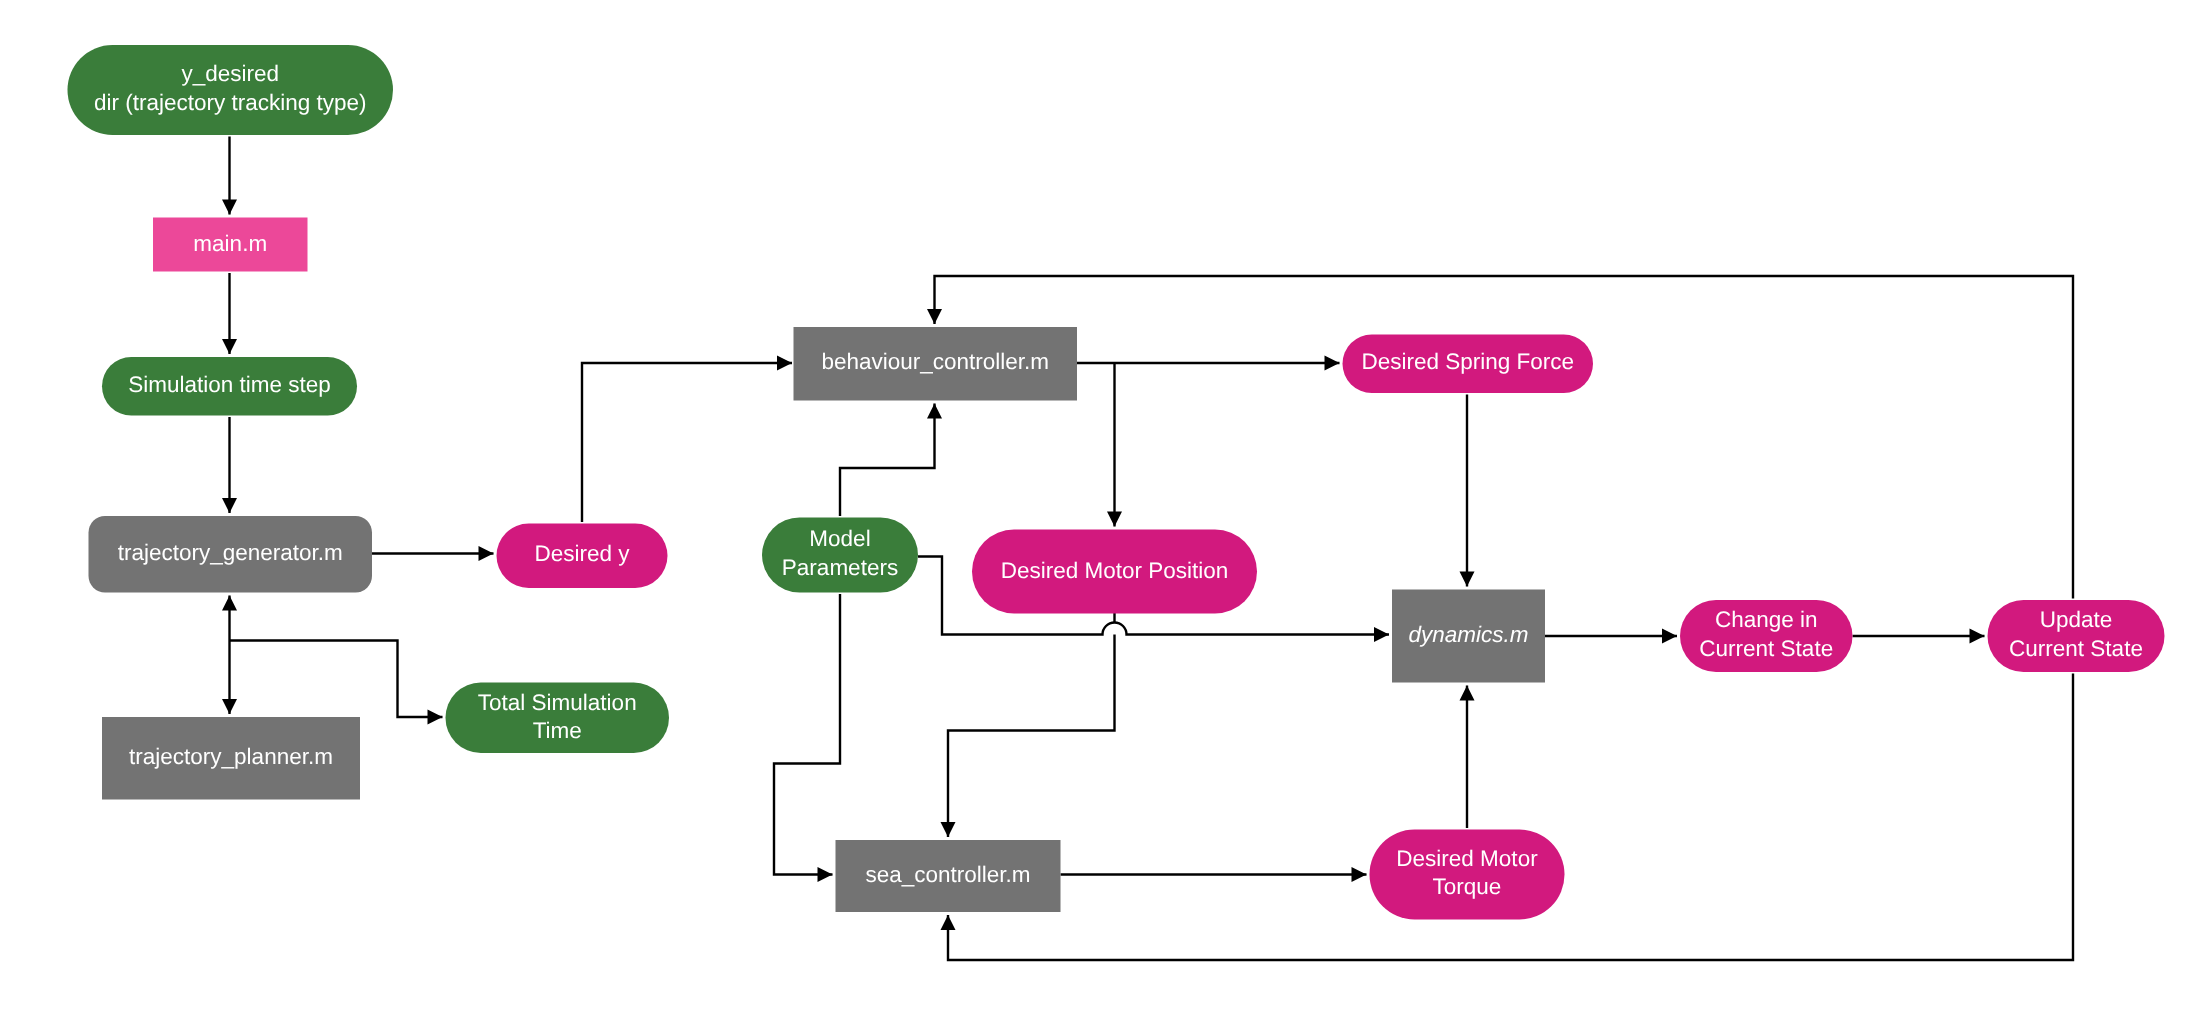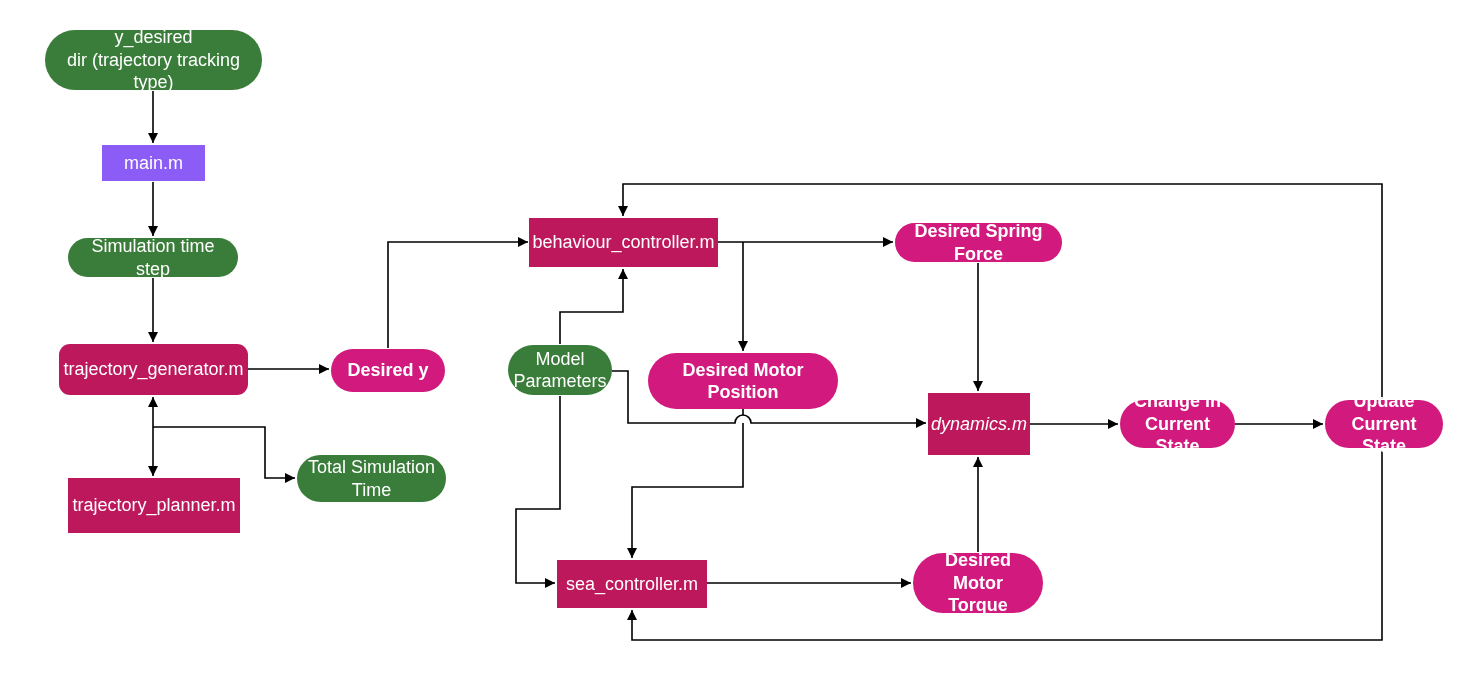--- a/index.html
+++ b/index.html
@@ -30,32 +30,32 @@
     fill: #ffffff;
     stroke: none;
   }
   .node {
     position: absolute;
     display: flex;
     align-items: center;
     justify-content: center;
     text-align: center;
     color: #ffffff;
-    font-size: 18px;
+    font-size: 15px;
     line-height: 1.25;
     white-space: pre-line;
     box-sizing: border-box;
     padding: 2px 6px;
   }
   .pill { border-radius: 999px; }
   .rect { border-radius: 0; }
   .green { background: #3A7D3A; }
-  .blue { background: #be185d; text-align: center; }
-  .darkblue { background: #8b5cf6; }
-  .pink { background: #D2197E; font-weight: bold; }
+  .blue { background: #737373; text-align: center; }
+  .darkblue { background: #ec4899; }
+  .pink { background: #D2197E; }
 </style>
 </head>
 <body>
 
 <div class="stage">
 
   <svg class="wires" viewBox="0 0 1465 676" aria-hidden="true">
     <defs>
       <marker id="arrow" viewBox="0 0 12 12" refX="11" refY="6" markerWidth="12" markerHeight="12" markerUnits="userSpaceOnUse" orient="auto-start-reverse">
         <path d="M1,1 L11,6 L1,11 Z" fill="#000000"></path>

